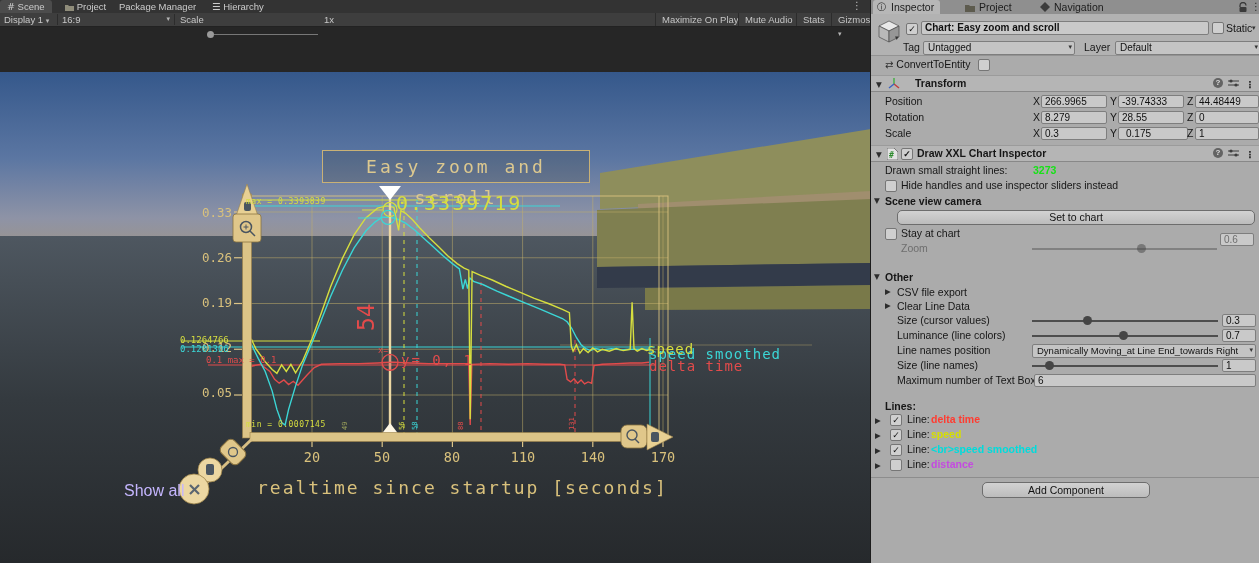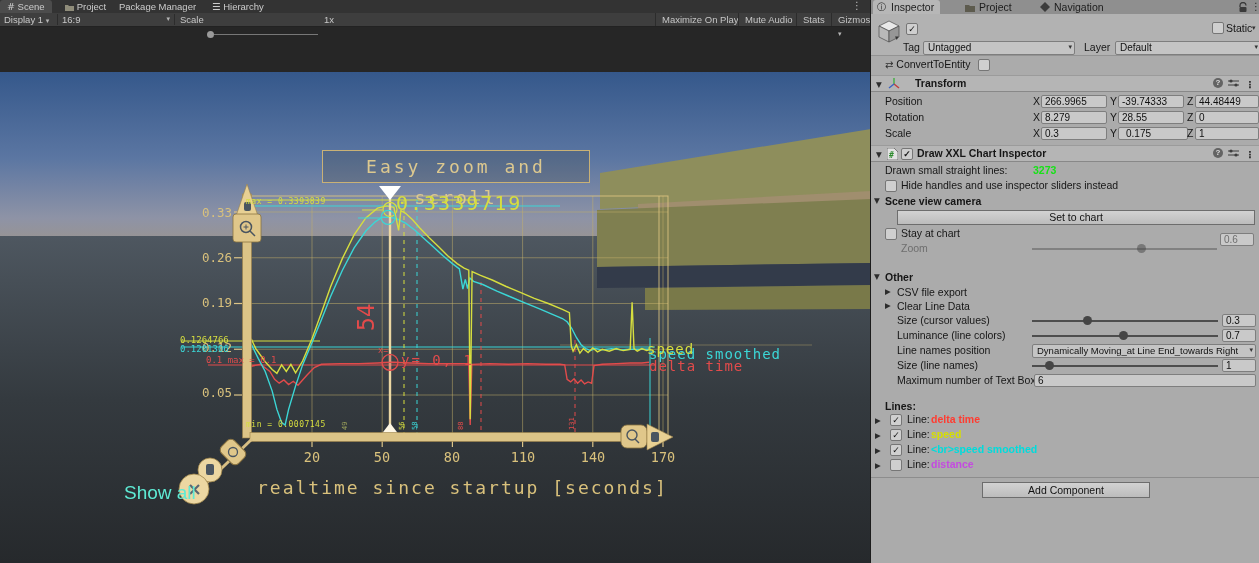--- a/index.html
+++ b/index.html
@@ -33,21 +33,21 @@
   .itab{position:absolute;top:0;height:14px;line-height:14px;padding:0 6px 0 18px;color:#1c1c1c;}
   .itab.active{background:#b7b7b7;border-radius:3px 3px 0 0;}
   .irow{position:absolute;height:13px;line-height:13px;white-space:nowrap;}
   .ihdr{position:absolute;left:0;width:388px;background:#b5b5b5;border-top:1px solid #9b9b9b;border-bottom:1px solid #888888;height:15px;line-height:15px;font-weight:bold;}
   .fld{position:absolute;background:#c9c9c9;border:1px solid #7e7e7e;border-radius:2px;font-size:10px;line-height:11px;padding:0 3px;color:#101010;white-space:nowrap;overflow:hidden;}
   .dd{position:absolute;background:#c4c4c4;border:1px solid #7e7e7e;border-radius:2px;font-size:10px;line-height:11px;padding:0 12px 0 4px;color:#101010;white-space:nowrap;overflow:hidden;}
   .dd .ddarr{position:absolute;right:2px;top:0;color:#333;}
   .cb{position:absolute;width:10px;height:10px;background:#cfcfcf;border:1px solid #767676;border-radius:2px;font-size:9px;line-height:10px;text-align:center;color:#151515;}
   .track{position:absolute;height:2px;background:#4d4d4d;}
   .knob{position:absolute;width:9px;height:9px;border-radius:50%;background:#454545;}
-  .ibtn{position:absolute;background:linear-gradient(#d2d2d2,#bcbcbc);border:1px solid #6d6d6d;border-radius:0;text-align:center;color:#111;}
+  .ibtn{position:absolute;background:linear-gradient(#d2d2d2,#bcbcbc);border:1px solid #6d6d6d;border-radius:5px;text-align:center;color:#111;}
   .fold{font-size:7.5px;color:#2c2c2c;}
   .dim{color:#6e6e6e;}
   .bold{font-weight:bold;}
   .helpdot{display:inline-block;width:10px;height:10px;border-radius:50%;background:#636363;color:#ddd;font-size:8px;line-height:10px;text-align:center;}
 </style>
 </head>
 <body>
 
 <div id="stage">
 
@@ -186,21 +186,21 @@
     <div class="ov mono tinytxt" style="left: 246px; top: 197px; color: rgb(214, 222, 63);">max = 0.3393839</div>
     <div class="ov mono tinytxt" style="left: 246px; top: 420px; color: rgb(214, 222, 63);">min = 0.0007145</div>
     <div class="ov mono" style="left: 180px; top: 335px; font-size: 9px; color: rgb(214, 222, 63);">0.1264766</div>
     <div class="ov mono" style="left: 180px; top: 344px; font-size: 9px; color: rgb(59, 214, 214);">0.1201306</div>
     <div class="ov mono" style="left: 206px; top: 355px; font-size: 9px; color: rgb(226, 75, 75);">0.1  max = 0.1</div>
 
     <div class="ov mono" style="left: 649px; top: 346px; font-size: 14px; letter-spacing: 1px; color: rgb(59, 214, 214);">speed smoothed</div>
     <div class="ov mono" style="left: 647px; top: 341px; font-size: 14px; letter-spacing: 1px; color: rgb(214, 222, 63);">speed</div>
     <div class="ov mono" style="left: 649px; top: 358px; font-size: 14px; letter-spacing: 1px; color: rgb(226, 75, 75);">delta time</div>
 
-    <div class="ov" style="left:124px;top:482px;font-size:19px;color:#5eead4;">Show all</div>
+    <div class="ov" style="left:124px;top:482px;font-size:16px;color:#c4b5fd;">Show all</div>
 
     <div id="tabbar1" class="ov">
       <div class="stab active" style="left:0;"><span class="icn">#</span> <span>Scene</span></div>
       <div class="stab" style="left:58px;"><svg width="9" height="8" style="vertical-align:-1px">
             <path d="M0,2 h3 l1,1 h5 v5 h-9 z" fill="#8f8c7a"></path>
           </svg> <span>Project</span></div>
       <div class="stab" style="left:112px;"><span>Package Manager</span></div>
       <div class="stab" style="left:205px;"><span class="icn">☰</span> <span>Hierarchy</span></div>
       <div class="ov icn" style="left:852px;top:0;color:#bdbdbd;font-size:10px;">⋮</div>
     </div>
@@ -238,20 +238,21 @@
     </div>
 
     <div class="ov" style="left:0;top:14px;width:388px;height:41px;background:#b2b2b2;border-bottom:1px solid #939393;">
       <svg class="ov" style="left:7px;top:6px;" width="22" height="24">
         <polygon points="11,1 21,6 11,11 1,6" fill="#e9e9e9" stroke="#4c4c4c" stroke-width="0.7"></polygon>
         <polygon points="1,6 11,11 11,22 1,17" fill="#b9b9b9" stroke="#4c4c4c" stroke-width="0.7"></polygon>
         <polygon points="21,6 11,11 11,22 21,17" fill="#969696" stroke="#4c4c4c" stroke-width="0.7"></polygon>
       </svg>
       <span class="icn ov" style="left:24px;top:20px;font-size:7px;color:#333;">▾</span>
       <span class="cb" style="left:35px;top:9px;">✓</span>
+      <div class="fld" style="left:50px;top:7px;width:280px;height:12px;font-weight:bold;">Chart: Easy zoom and scroll</div>
       <span class="cb" style="left:341px;top:8px;"></span>
       <span class="ov" style="left:355px;top:8px;">Static</span>
       <span class="icn ov" style="left:381px;top:10px;font-size:7px;color:#333;">▾</span>
       <span class="ov" style="left:32px;top:27px;">Tag</span>
       <div class="dd" style="left:52px;top:27px;width:134px;height:12px;"><span>Untagged</span><span class="ddarr icn">▾</span></div>
       <span class="ov" style="left:213px;top:27px;">Layer</span>
       <div class="dd" style="left:244px;top:27px;width:128px;height:12px;"><span>Default</span><span class="ddarr icn">▾</span></div>
     </div>
 
     <div class="irow" style="left:14px;top:58px;">

